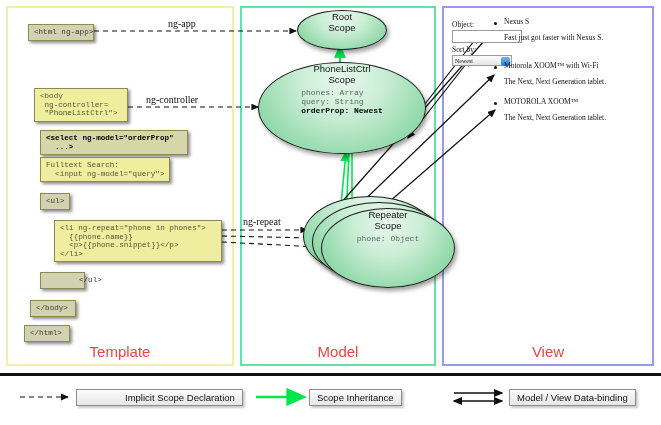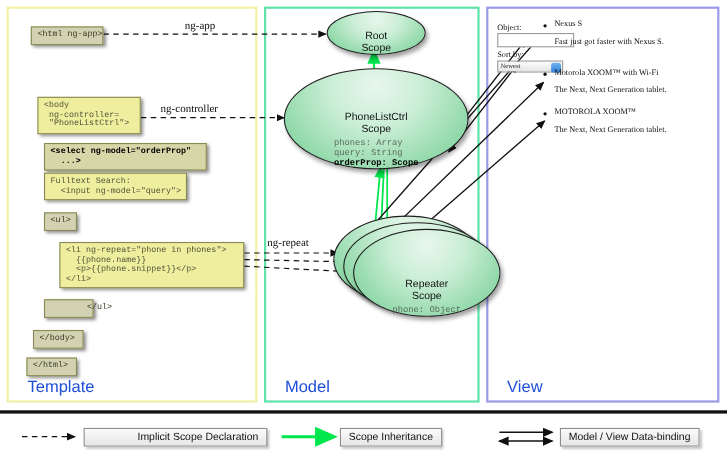--- a/index.html
+++ b/index.html
@@ -4,38 +4,38 @@
 <style>
   html,body{margin:0;padding:0;background:#ffffff;}
   body{width:661px;height:425px;position:relative;overflow:hidden;
        font-family:"Liberation Sans",sans-serif;}
 
   
   .panel{position:absolute;background:#fff;box-sizing:border-box;}
   #panel-template{left:6px;  top:6px;  width:228px;height:360px;border:2px solid #f2f0a8;}
   #panel-model   {left:240px;top:6px;  width:196px;height:360px;border:2px solid #5fe3a9;}
   #panel-view    {left:442px;top:6px;  width:212px;height:360px;border:2px solid #9a9ae8;}
-  .panel-title{position:absolute;bottom:4px;left:0;width:100%;
-               font-size:15px;color:#1d4ed8;margin-left:17px;}
+  .panel-title{position:absolute;bottom:4px;left:0;width:100%;text-align:center;
+               font-size:15px;color:#ef4444;}
 
   
   .code{position:absolute;box-sizing:border-box;
         font-family:"Liberation Mono",monospace;font-size:7.6px;line-height:8.6px;
         color:#55553a;background:#eeee9e;border:1px solid #8a8a55;
         padding:3px 5px;white-space:pre;
         box-shadow:2px 2px 3px rgba(0,0,0,.45);}
   .code.strong{background:#d6d6a8;color:#000;font-weight:bold;}
   .code.plain {background:#d2d2b2;color:#3a3a28;}
 
   
   .oval{position:absolute;border-radius:50%;
         border:1.2px solid #1e1e1e;
         background:radial-gradient(ellipse at 50% 18%, #e8f7ec 0%, #cbeed6 35%, #8fd8a8 78%, #73c893 100%);
         box-shadow:2px 3px 4px rgba(0,0,0,.38);
-        display:flex;flex-direction:column;align-items:center;justify-content:flex-end;
+        display:flex;flex-direction:column;align-items:center;justify-content:flex-start;
         text-align:center;color:#111;}
   .oval .ttl{font-size:9.5px;line-height:11px;}
   .oval .props{font-family:"Liberation Mono",monospace;font-size:8px;line-height:9px;
                color:#5a6b5f;margin-top:3px;text-align:left;}
   .oval .props b{color:#000;font-weight:bold;}
 
   
   .v-lbl{position:absolute;font-family:"Liberation Serif",serif;font-size:7.5px;color:#111;}
   .v-input{position:absolute;border:1px solid #9a9a9a;background:#fff;height:11px;}
   .v-select{position:absolute;border:1px solid #9a9a9a;background:linear-gradient(#fdfdfd,#e4e4e4);
@@ -154,21 +154,21 @@
 </div>
 
 <div class="oval" style="left:258px;top:62px;width:166px;height:90px;">
   <div class="ttl">
     <span>PhoneListCtrl</span><br>
     <span>Scope</span>
   </div>
   <div class="props">
     <div>phones: Array</div>
     <div>query: String</div>
-    <div><b>orderProp: Scope</b></div>
+    <div><b>orderProp: Newest</b></div>
   </div>
 </div>
 
 <div class="oval" style="left:303px;top:196px;width:132px;height:78px;"></div>
 <div class="oval" style="left:312px;top:202px;width:132px;height:78px;"></div>
 <div class="oval" style="left:321px;top:208px;width:132px;height:78px;">
   <div class="ttl">
     <span>Repeater</span><br>
     <span>Scope</span>
   </div>

